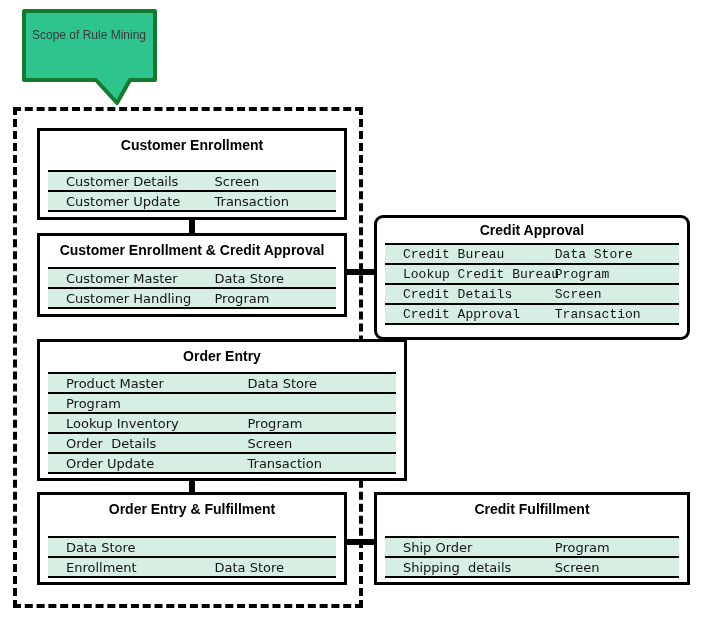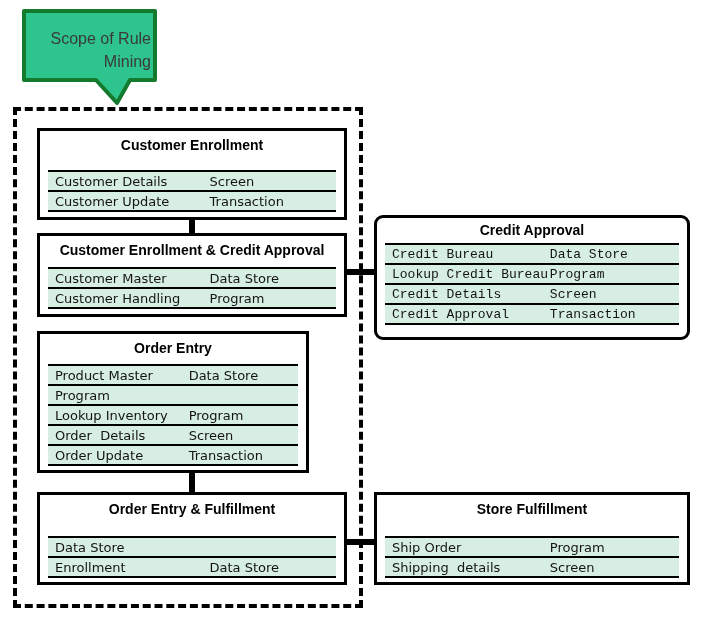--- a/index.html
+++ b/index.html
@@ -8,21 +8,21 @@
     position: relative; width: 715px; height: 622px;
     background: #fff; overflow: hidden;
     font-family: "DejaVu Sans", sans-serif;
   }
 
   
   .callout-svg { position: absolute; left: 16px; top: 4px; }
   .callout-shape { fill: var(--callout-fill); stroke: var(--callout-border); stroke-width: 4; stroke-linejoin: round; }
   .callout-text {
     position: absolute; left: 27px; top: 27px; width: 124px;
-    text-align: right; font-size: 16px; line-height: 1.45;
+    text-align: center; font-size: 12px; line-height: 1.45;
     color: var(--callout-text); font-family: "Liberation Sans", sans-serif;
   }
 
   
   .scope-rect {
     position: absolute; left: 13px; top: 107px; width: 350px; height: 501px;
     border: 4px dashed #000;
   }
 
   
@@ -32,39 +32,39 @@
   #conn-h1 { left: 344px; top: 269px; width: 34px; height: 6px; }
   #conn-h2 { left: 344px; top: 539px; width: 34px; height: 6px; }
 
   
   .box {
     position: absolute; background: #fff; border: 3px solid #000;
     display: flex; flex-direction: column;
   }
   #box-customer-enrollment { left: 37px;  top: 128px; width: 310px; height: 92px; }
   #box-ce-credit-approval  { left: 37px;  top: 233px; width: 310px; height: 84px; }
-  #box-order-entry         { left: 37px;  top: 331px; width: 272px; height: 142px; }
+  #box-order-entry         { left: 37px;  top: 339px; width: 370px; height: 142px; }
   #box-oe-fulfillment      { left: 37px;  top: 492px; width: 310px; height: 93px; }
   #box-credit-approval     { left: 374px; top: 215px; width: 316px; height: 125px; border-radius: 9px; }
   #box-order-fulfillment   { left: 374px; top: 492px; width: 316px; height: 93px; }
 
   .box-title {
     font-family: "Liberation Sans", sans-serif; font-weight: bold;
     font-size: 14px; color: #000; text-align: center; padding-top: 6px;
   }
   #box-credit-approval .box-title { padding-top: 4px; }
 
   .rows { margin: auto 8px 5px 8px; border-top: 2px solid #000; }
   #box-order-entry .rows, #box-oe-fulfillment .rows, #box-order-fulfillment .rows { margin-bottom: 4px; }
   #box-credit-approval .rows { margin-bottom: 12px; font-family: Liberation Mono, monospace; }
 
   .row {
     display: flex; align-items: center; height: 20px;
     background: var(--row-fill); border-bottom: 2px solid #000;
-    font-size: 13px; color: #141414; padding-left: 7px; white-space: pre;
+    font-size: 13px; color: #141414; padding-left: 18px; white-space: pre;
   }
   .row .name { width: 55%; }
   .row .type { flex: 1; }
 </style>
 </head>
 <body>
 
 <div class="canvas">
 
   <svg class="callout-svg" width="148" height="104" viewBox="0 0 148 104">
@@ -161,21 +161,21 @@
         <span class="type">Screen</span>
       </div>
       <div class="row">
         <span class="name">Credit Approval</span>
         <span class="type">Transaction</span>
       </div>
     </div>
   </div>
 
   <div class="box" id="box-order-fulfillment">
-    <div class="box-title">Store Fulfillment</div>
+    <div class="box-title">Credit Fulfillment</div>
     <div class="rows">
       <div class="row">
         <span class="name">Ship Order</span>
         <span class="type">Program</span>
       </div>
       <div class="row">
         <span class="name">Shipping  details</span>
         <span class="type">Screen</span>
       </div>
     </div>

